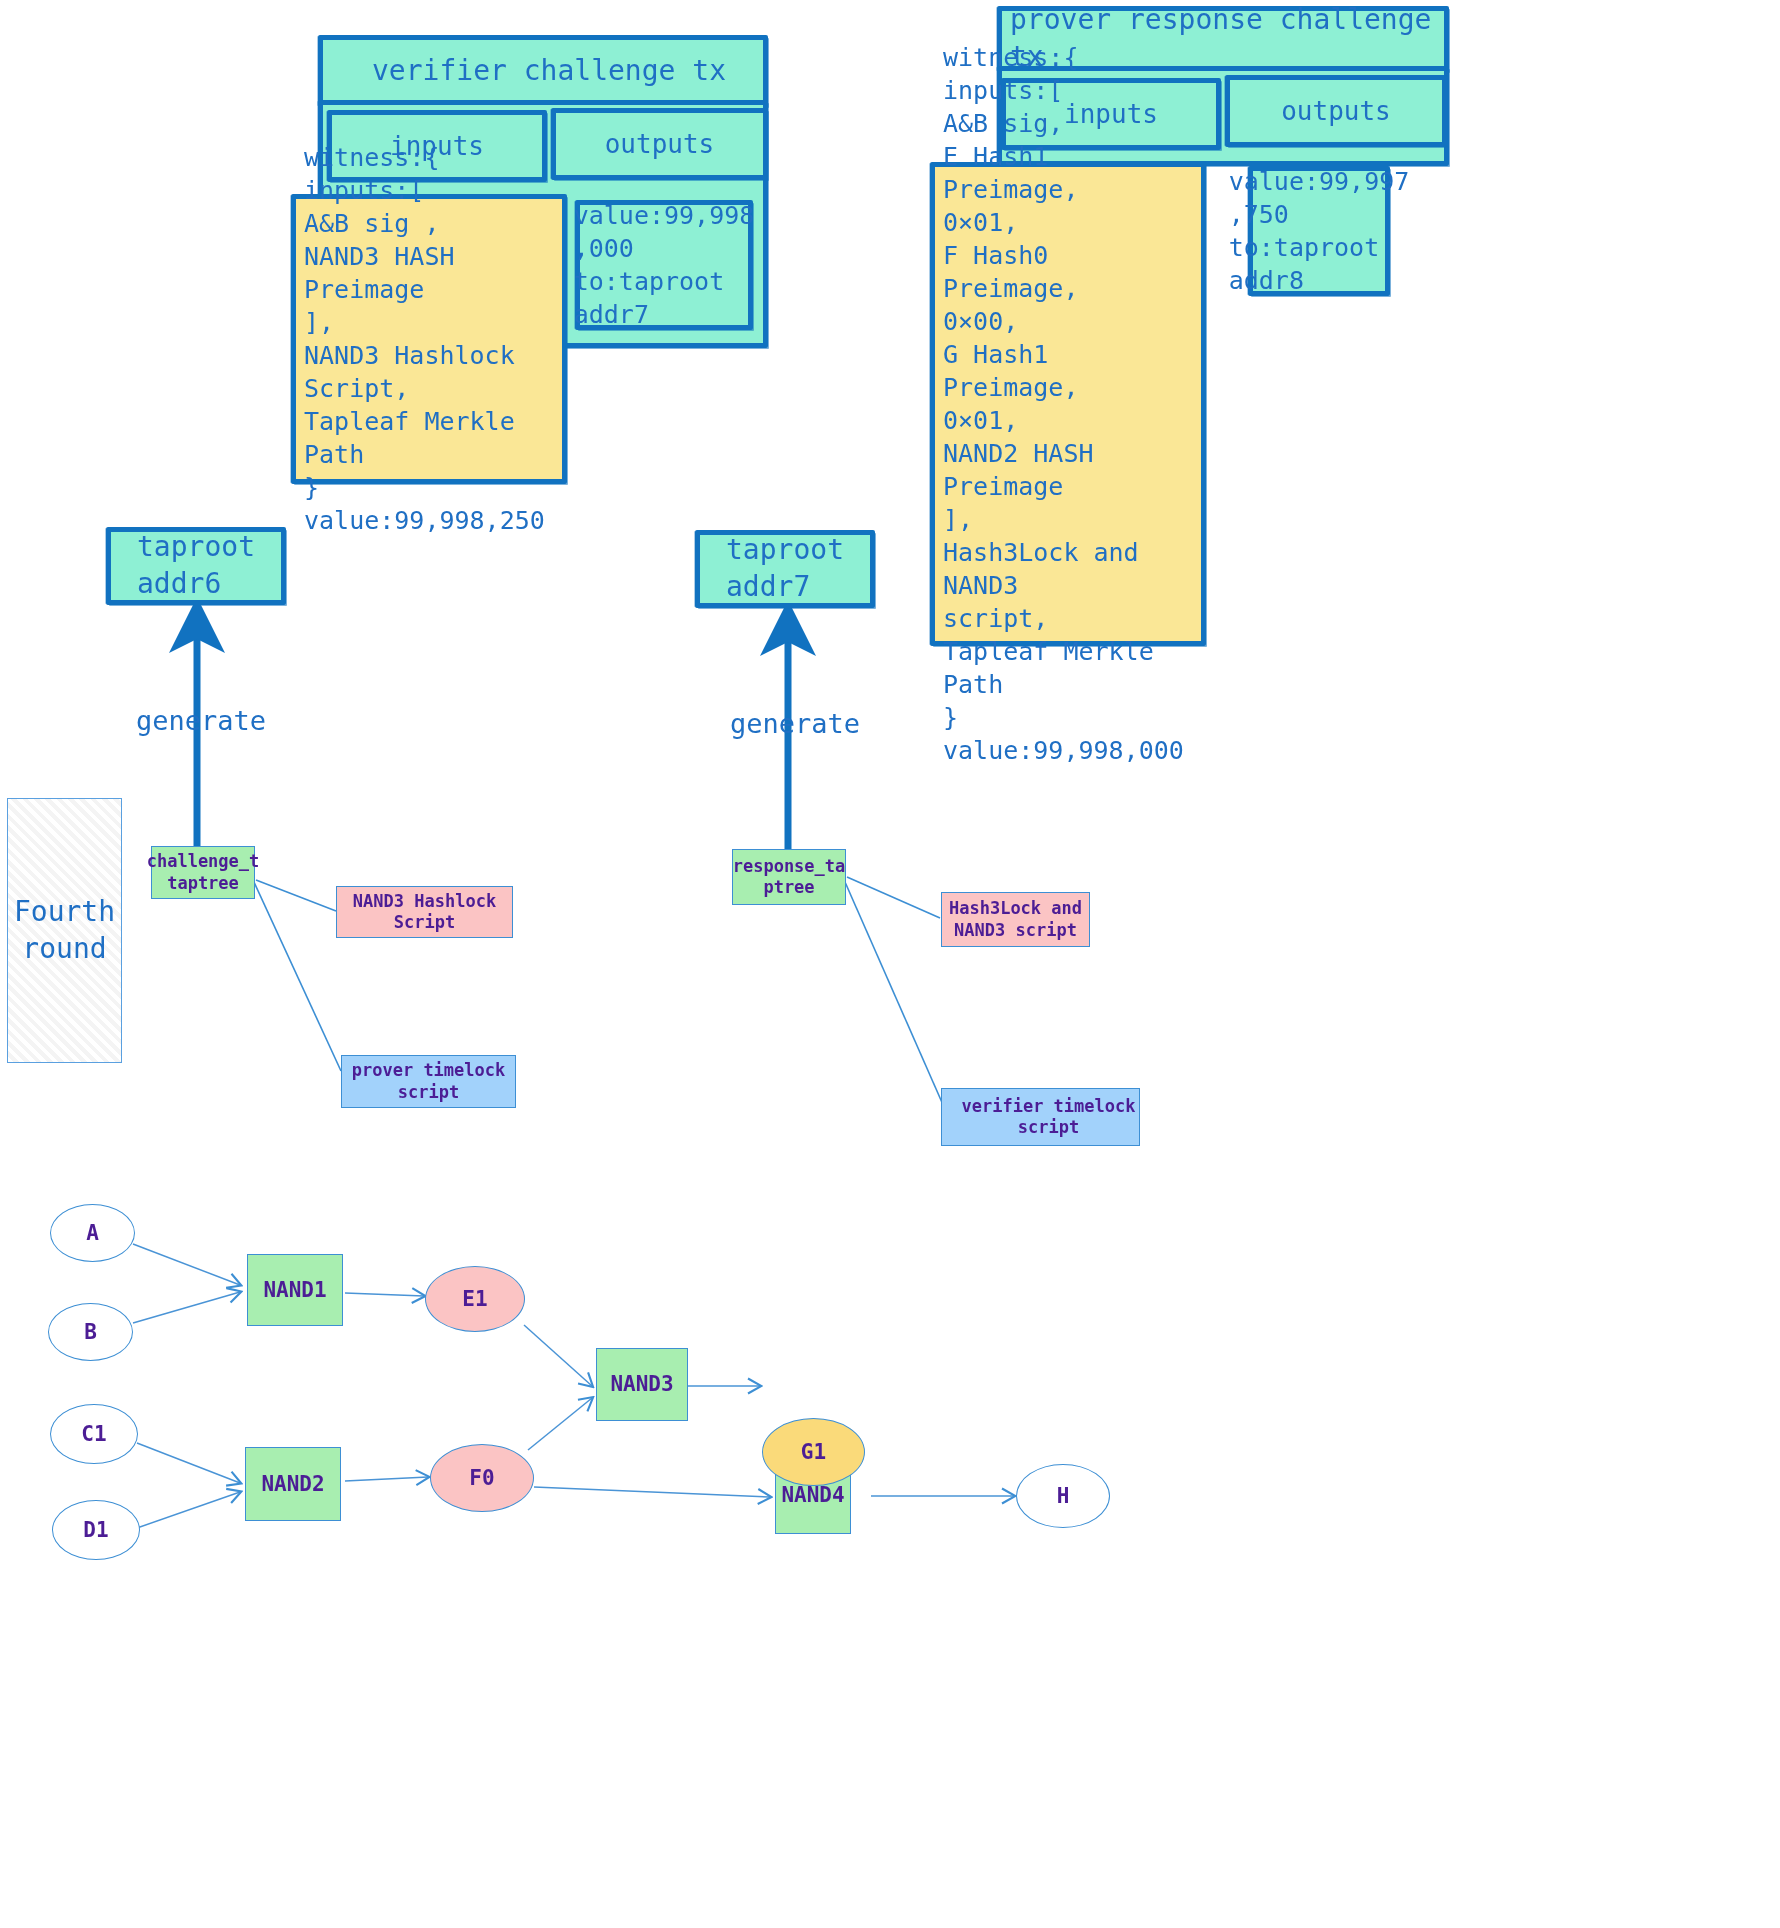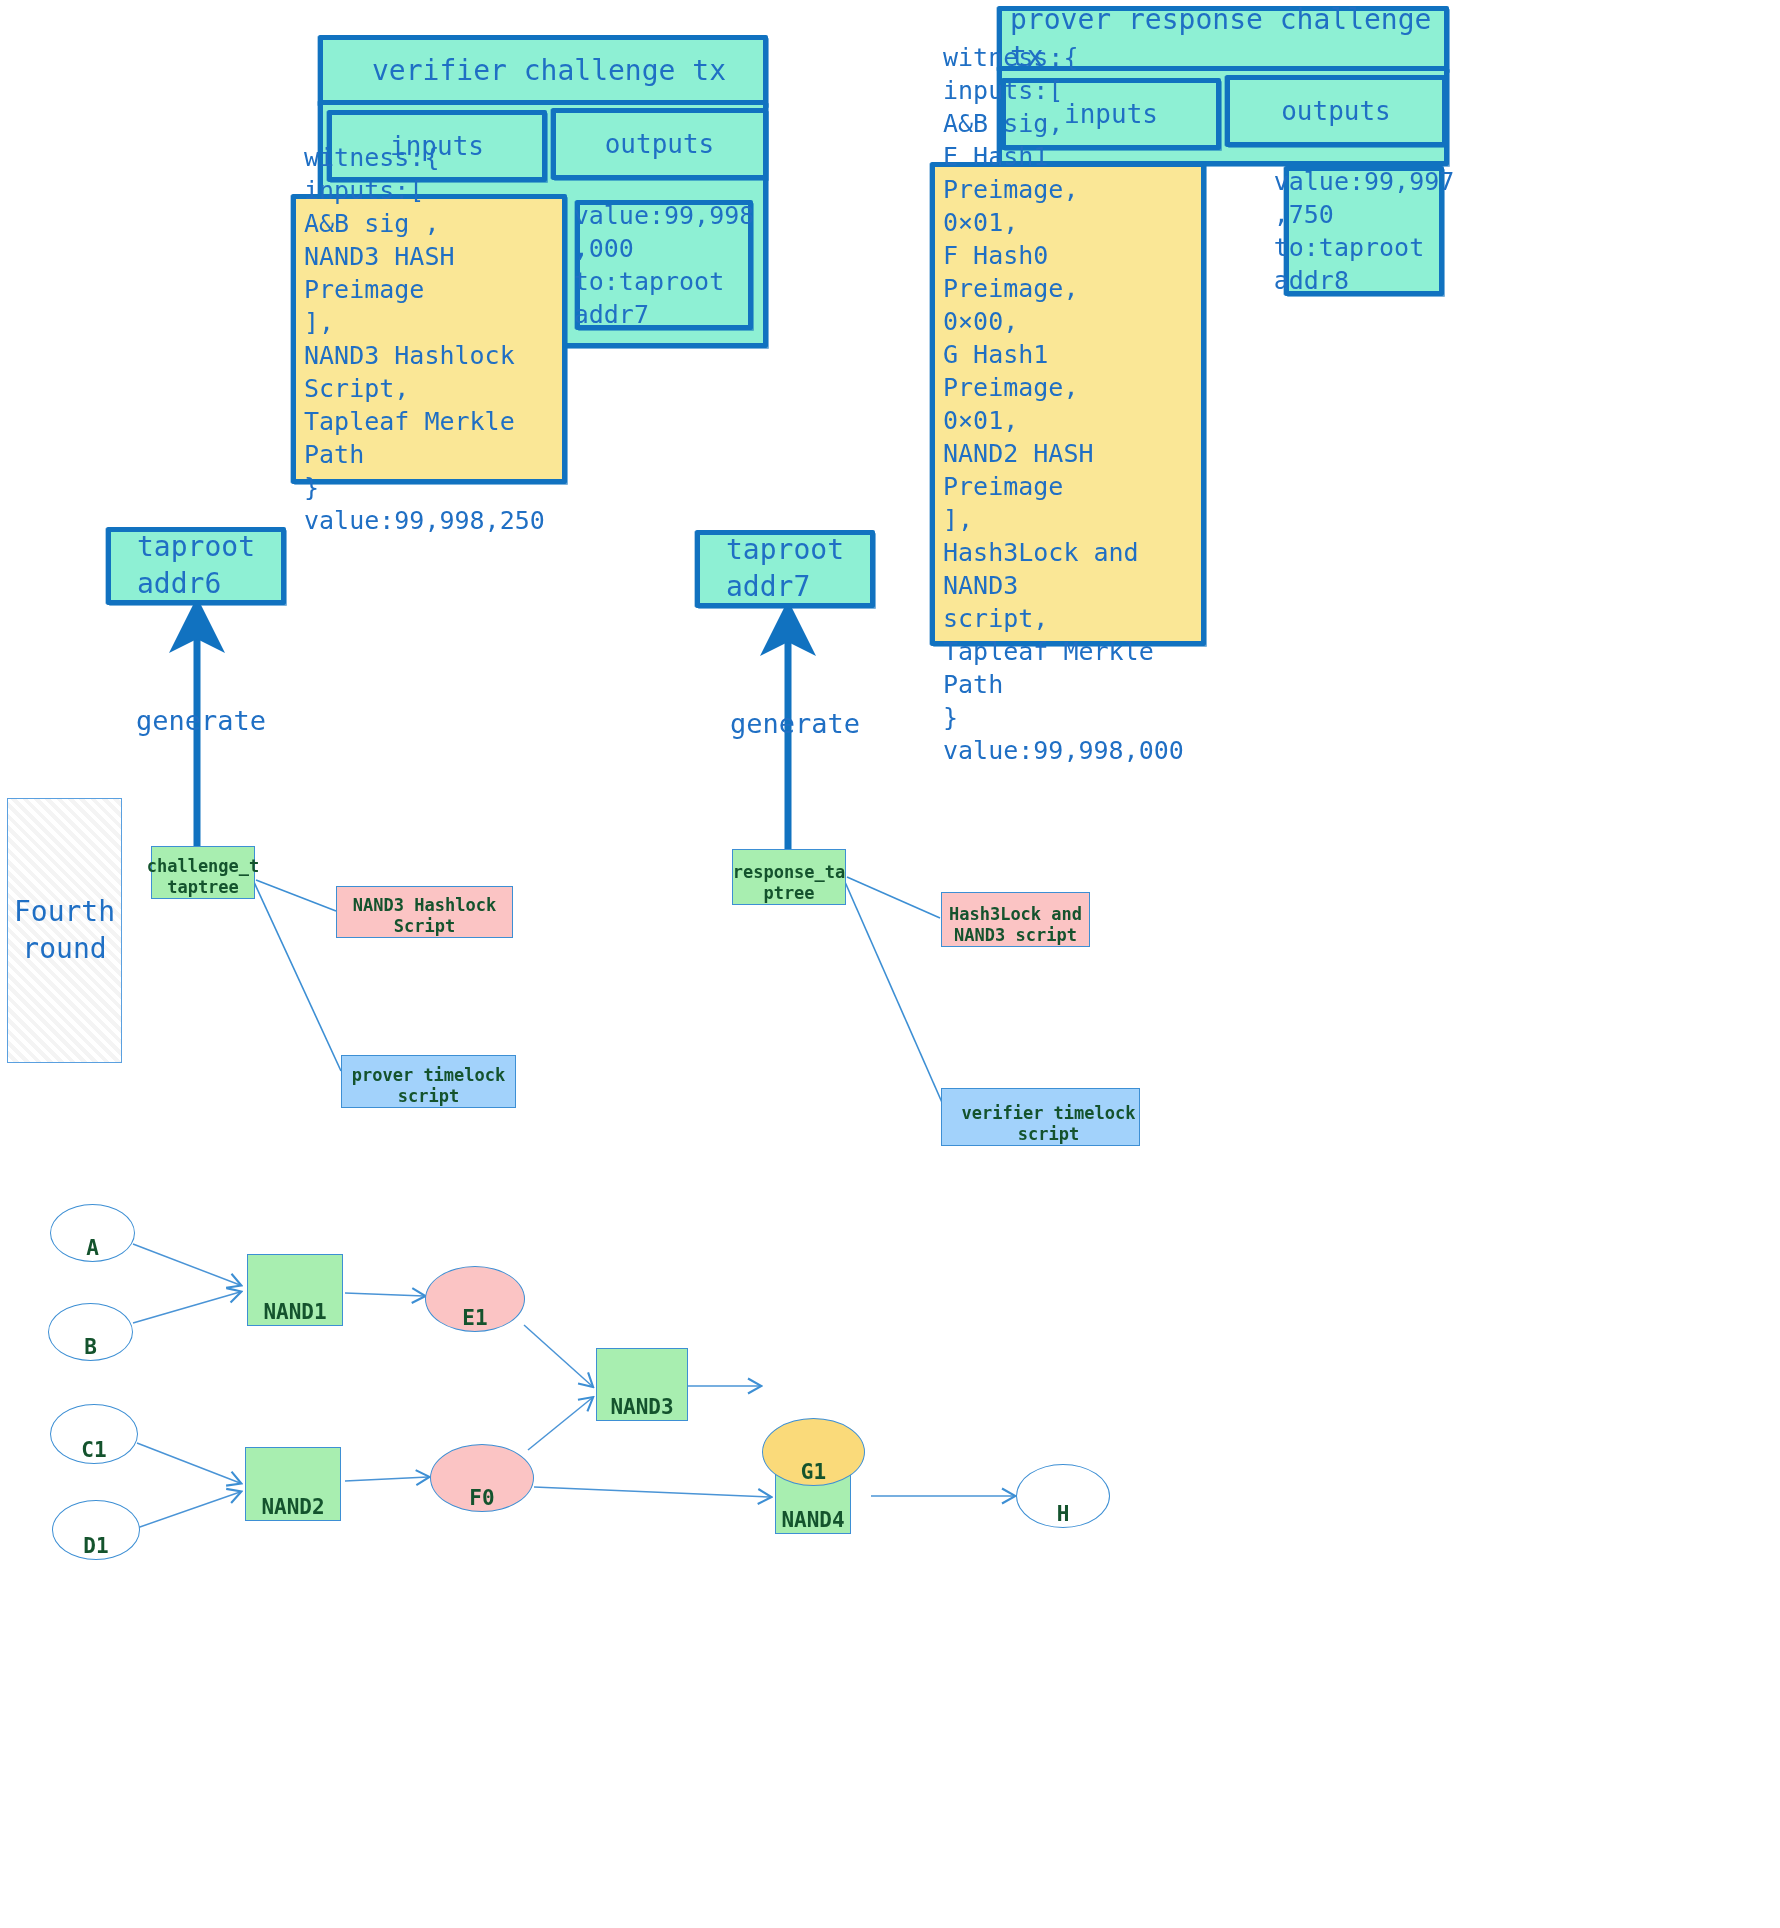--- a/index.html
+++ b/index.html
@@ -44,22 +44,22 @@
   .sketch .txt{padding:4px 8px;white-space:pre-line;}
 
   .tx-title{font-size:28px;}
   .tx-sub{font-size:26px;}
   .tx-body{font-size:25px;}
   .tx-val{font-size:25px;}
 
   
   .node{
     border:1.6px solid #3d8fd4;
-    display:flex;align-items:flex-end;justify-content:center;
-    text-align:center;color:#14532d;line-height:1.25;
+    display:flex;align-items:center;justify-content:center;
+    text-align:center;color:#4c1d95;line-height:1.25;
     white-space:pre-line;
   }
   .node.green{background:#a8eeb0;}
   .node.pink{background:#fbc4c4;}
   .node.blue{background:#a2d2fb;}
   .node.white{background:#ffffff;}
   .node.gold{background:#fada7a;}
   .node.circle{border-radius:50%;}
   .node.ellipse{border-radius:50%;}
 
@@ -188,21 +188,21 @@
 NAND2 HASH
 Preimage
 ],
 Hash3Lock and NAND3
 script,
 Tapleaf Merkle Path
 }
 value:99,998,000</span>
   </div>
 
-  <div class="abs sketch" style="left:1284px;top:166px;width:160px;height:130px;">
+  <div class="abs sketch" style="left:1248px;top:166px;width:142px;height:130px;">
     <span class="txt tx-val">value:99,997
 ,750
 to:taproot
 addr8</span>
   </div>
 
   <div class="abs sketch" style="left:106px;top:527px;width:180px;height:78px;">
     <span class="txt tx-title">taproot
 addr6</span>
   </div>

